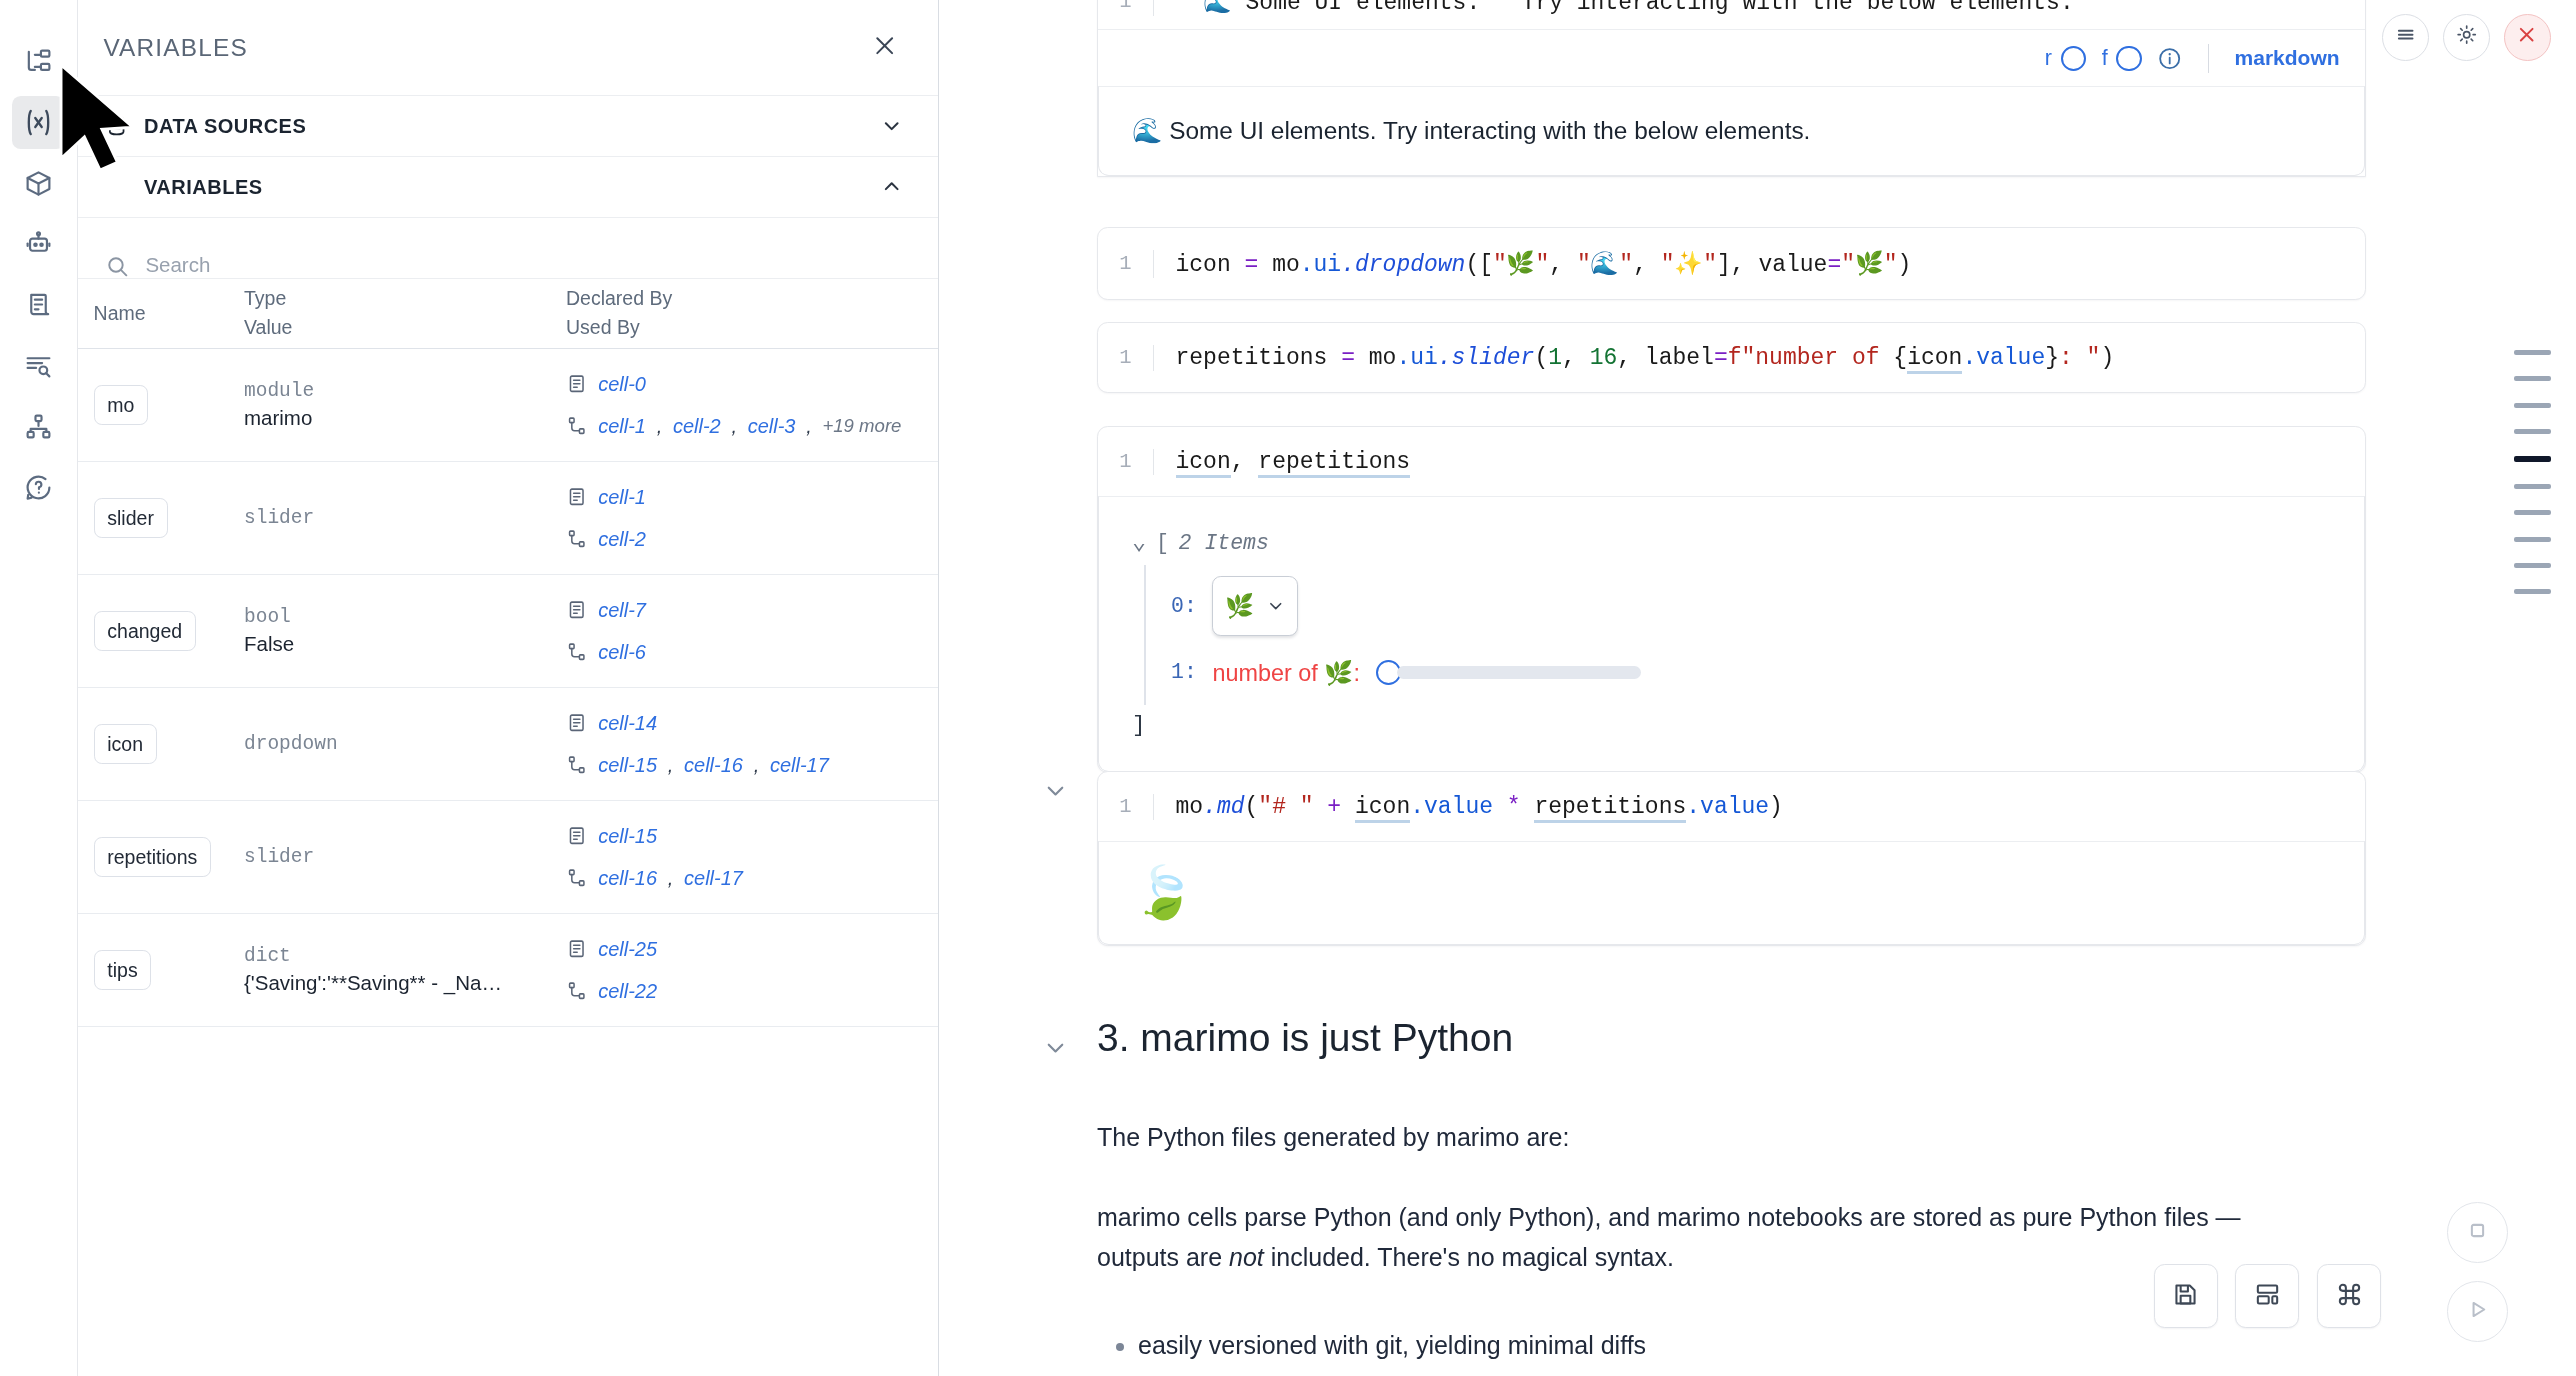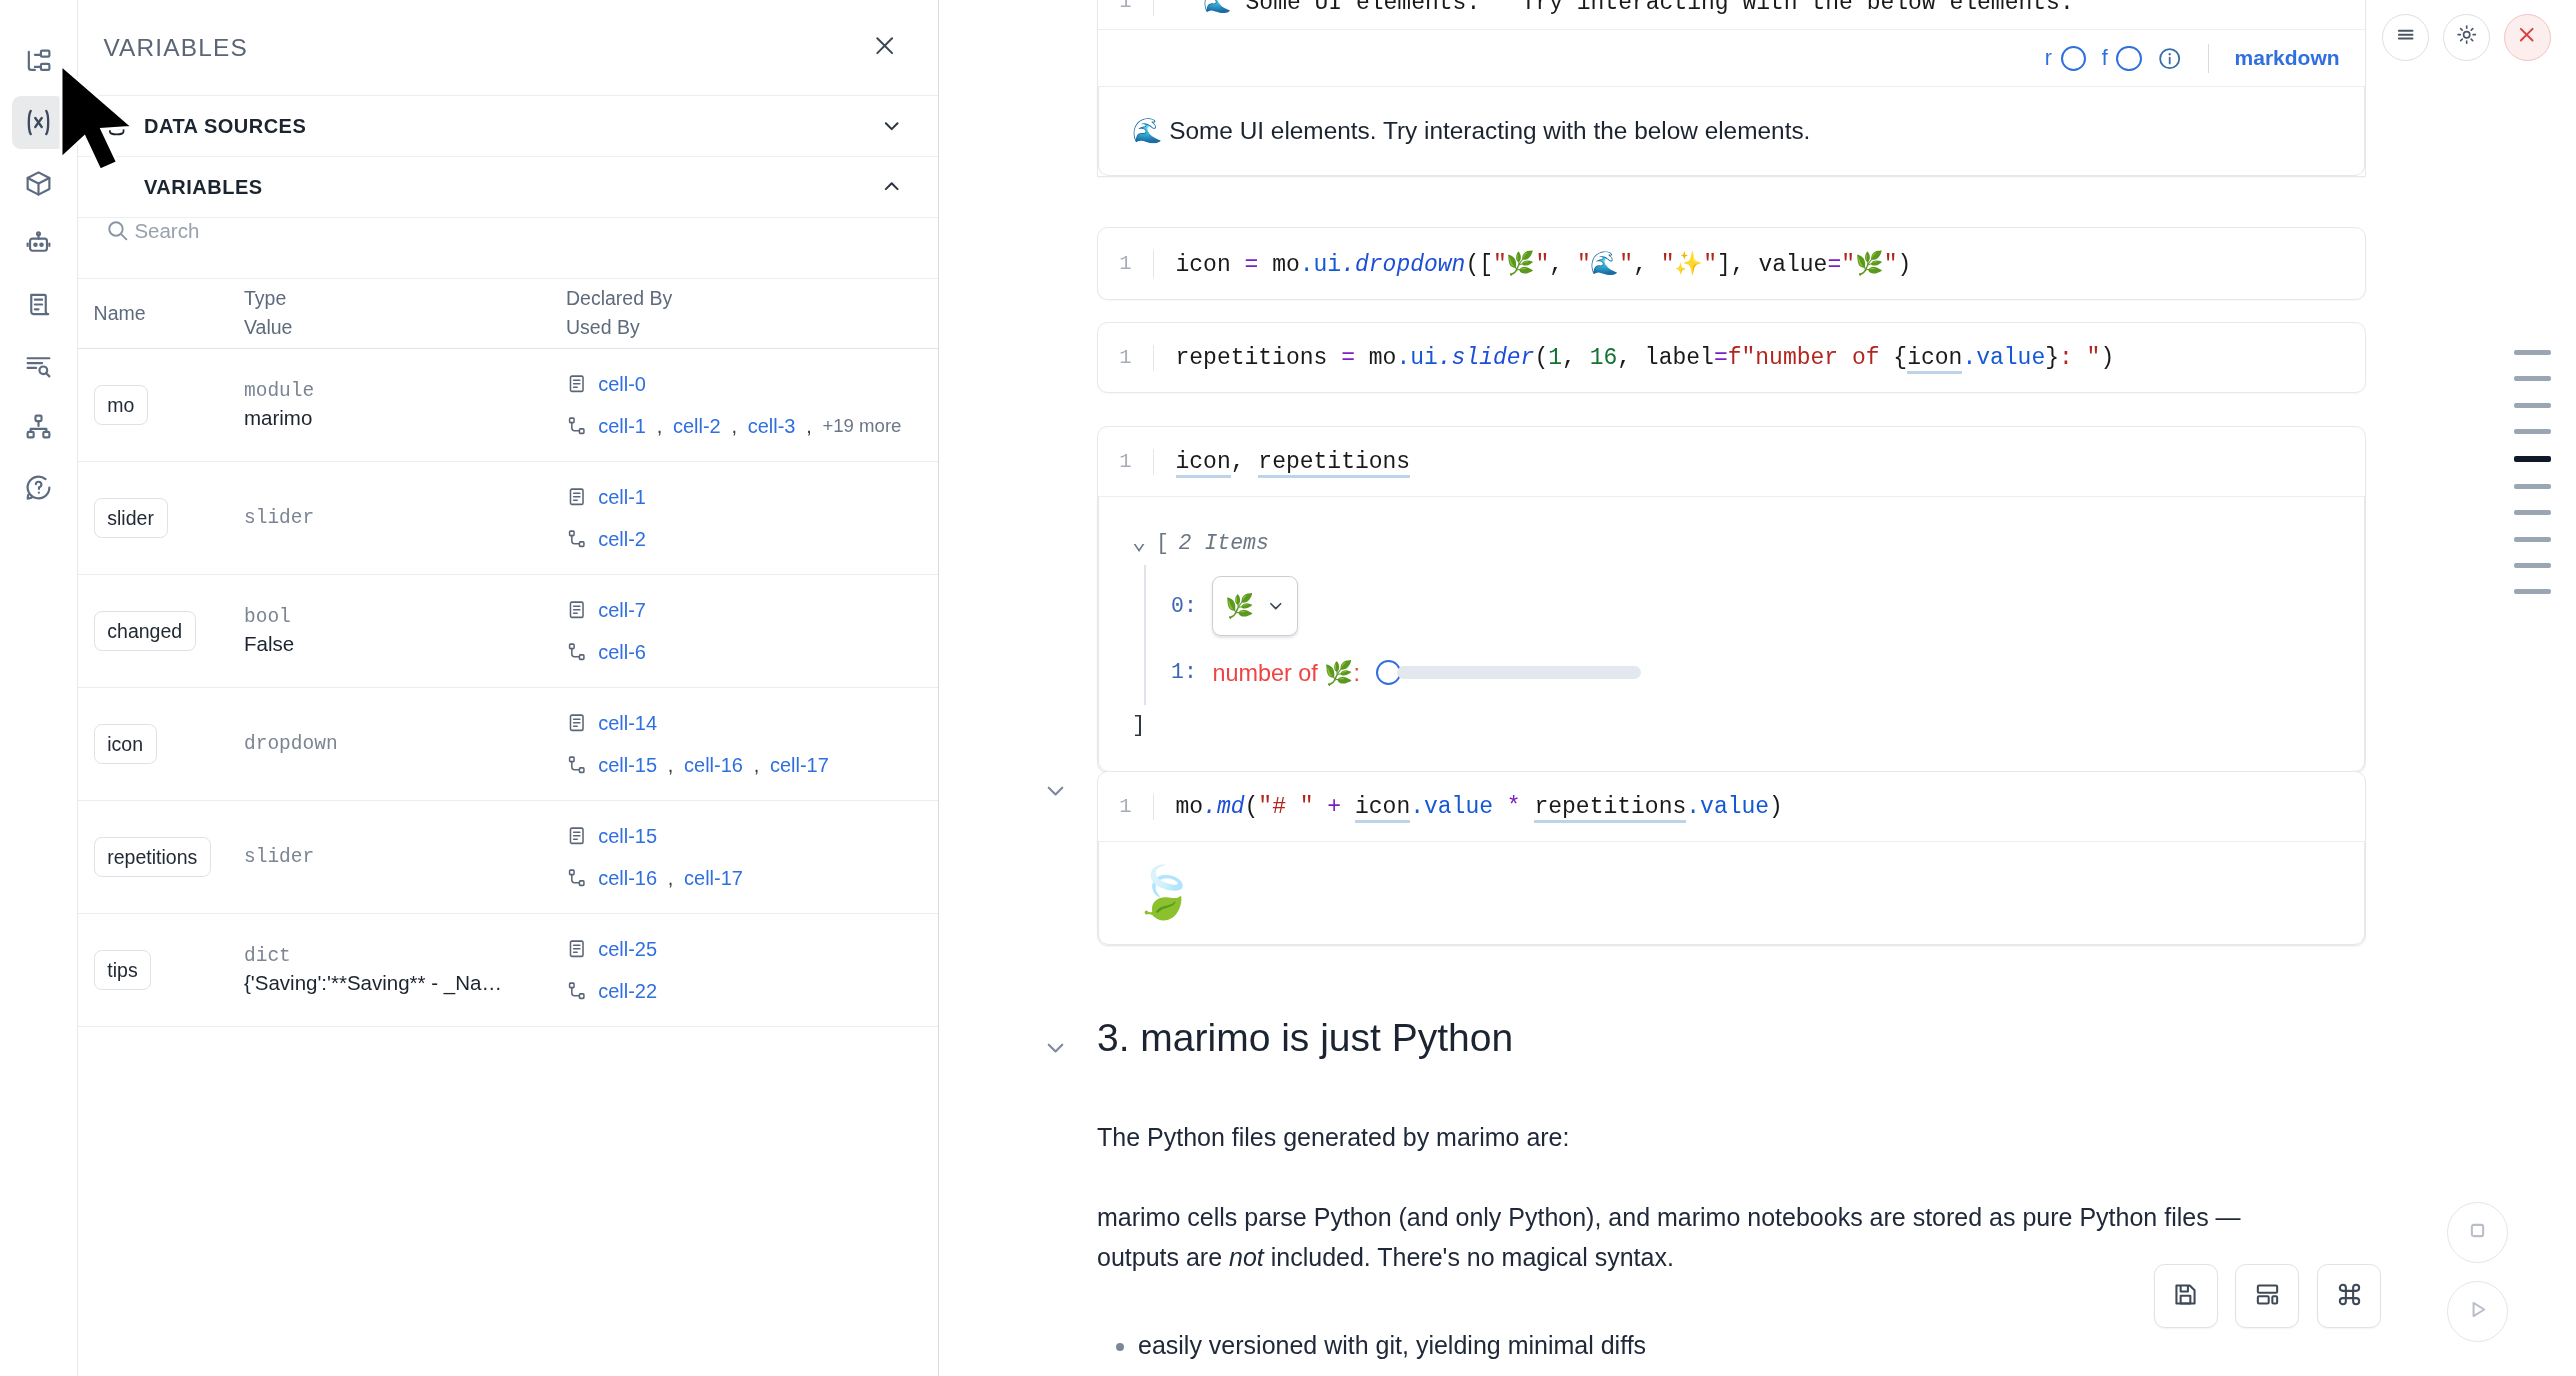--- a/index.html
+++ b/index.html
@@ -67,24 +67,24 @@
     cursor: pointer;
   }
   .section-row .sec-icon { margin-right: 15.6px; color: #1b2430; display: flex; }
   .section-row .sec-label {
     font-size: 20px; font-weight: 700; letter-spacing: 0.5px; color: #1b2430;
   }
   .section-row .sec-chev { margin-left: auto; color: #2b3441; display: flex; }
 
   #search-row {
     height: 61px; flex: 0 0 61px;
-    display: flex; align-items: flex-start;
+    display: flex; align-items: flex-end;
     padding: 0 27px;
     border-bottom: 1px solid #eceef1;
-    gap: 3px;
+    gap: 14px;
   }
   #search-row .s-icon { color: #8b95a3; display: flex; }
   #search-input {
     border: none; outline: none; background: transparent;
     font-size: 20.5px; color: #333b47; width: 100%;
     font-family: "Liberation Sans", sans-serif;
   }
   #search-input::placeholder { color: #98a1ae; }
 
   
@@ -116,21 +116,21 @@
   }
   .type-txt {
     font-family: "Liberation Mono", monospace;
     font-size: 19.5px; color: #7b8593; line-height: 1.35;
   }
   .val-txt {
     font-size: 20.5px; color: #1c2430; line-height: 1.4;
     white-space: nowrap; overflow: hidden; text-overflow: ellipsis;
     max-width: 293px;
   }
-  .cellline { display: flex; align-items: center; gap: 10.7px; line-height: 1.5; }
+  .cellline { display: flex; align-items: center; gap: 10.7px; line-height: 1.5; font-style: italic; }
   .cellline + .cellline { margin-top: 11.7px; }
   .cellline .ic { color: #5a6577; display: flex; flex: 0 0 auto; }
   .cellref { color: #2f6fe0; font-size: 20px; cursor: pointer; }
   .sep { color: #2f3b4c; font-size: 20px; }
   .moretxt { color: #6c7787; font-size: 18.6px; }
 
   
   #cursor { position: absolute; left: 55px; top: 61px; z-index: 60; pointer-events: none; }
 
   

